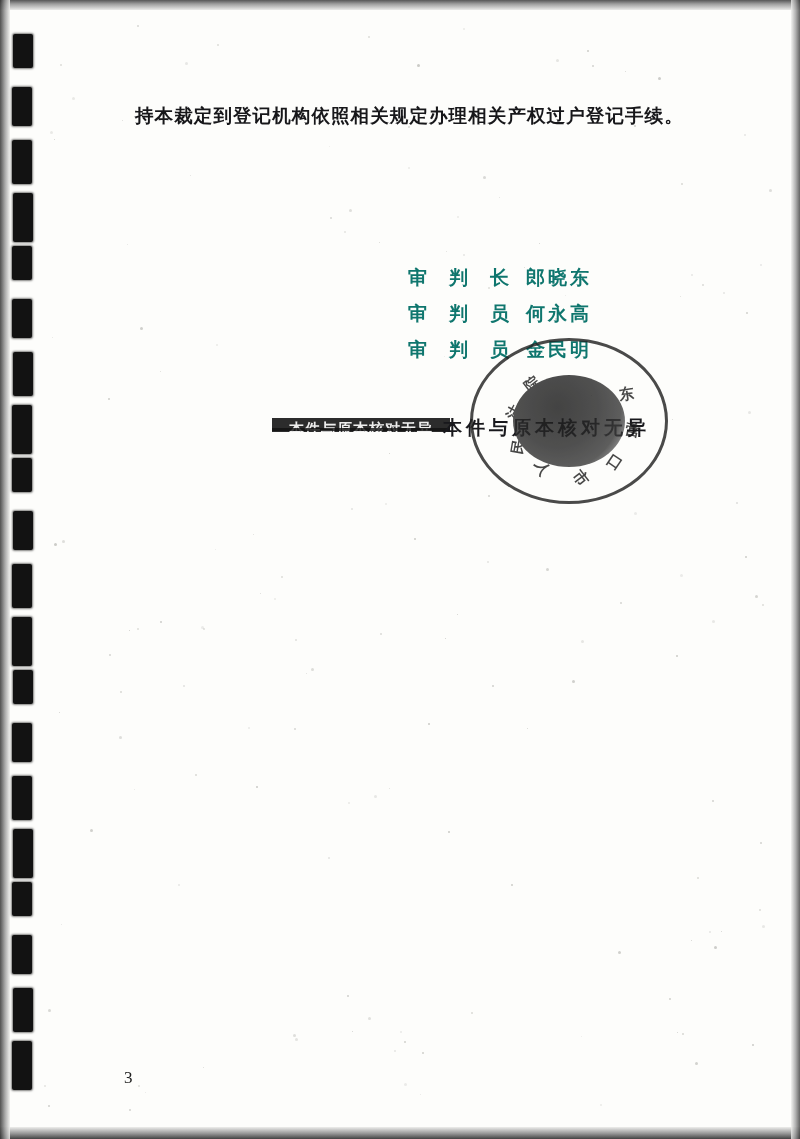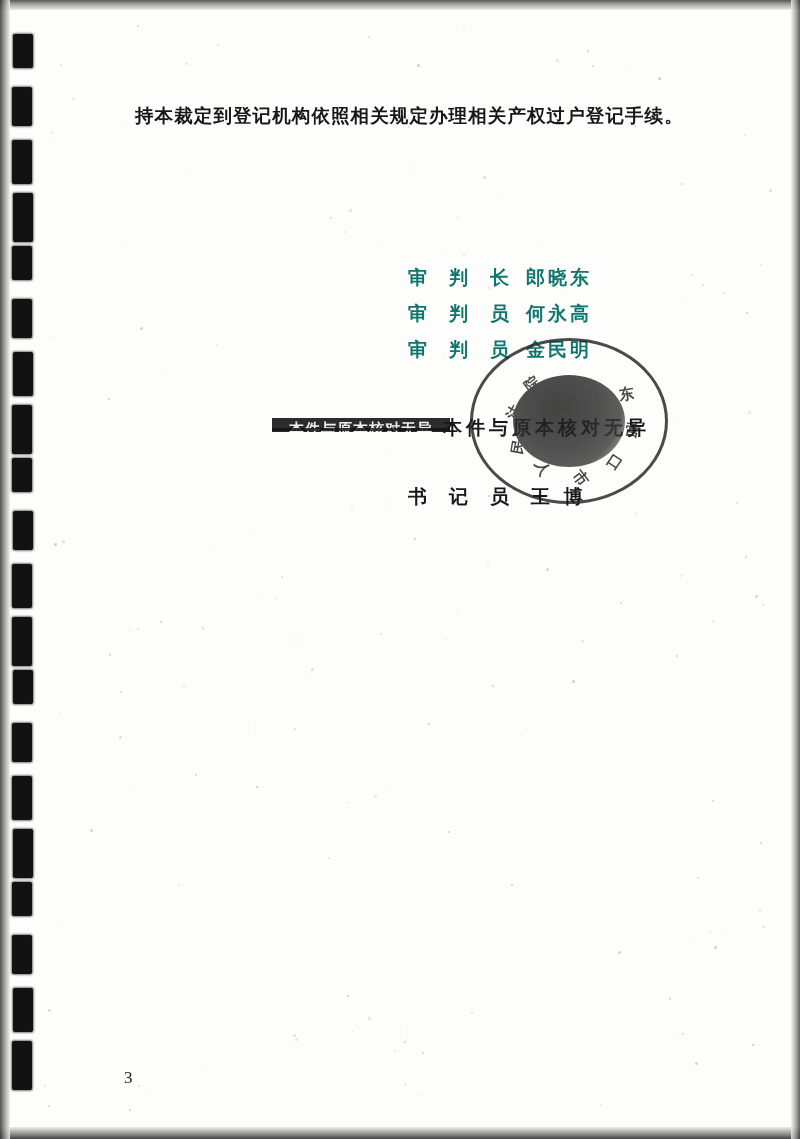--- a/index.html
+++ b/index.html
@@ -427,20 +427,16 @@
       <div class="seal-text seal-t2">法</div>
       <div class="seal-text seal-t3">民</div>
       <div class="seal-text seal-t4">人</div>
       <div class="seal-text seal-t5">市</div>
       <div class="seal-text seal-t6">口</div>
       <div class="seal-text seal-t7">营</div>
       <div class="seal-text seal-t8">东</div>
       <div class="seal-inner"></div>
     </div>
 
-    <div class="clerk-row">
-      <span class="clerk-role">书记员</span>
-      <span class="clerk-name">王博</span>
-    </div>
 
     <div class="page-number">3</div>
   </div>
 </div>
 
 </body></html>

